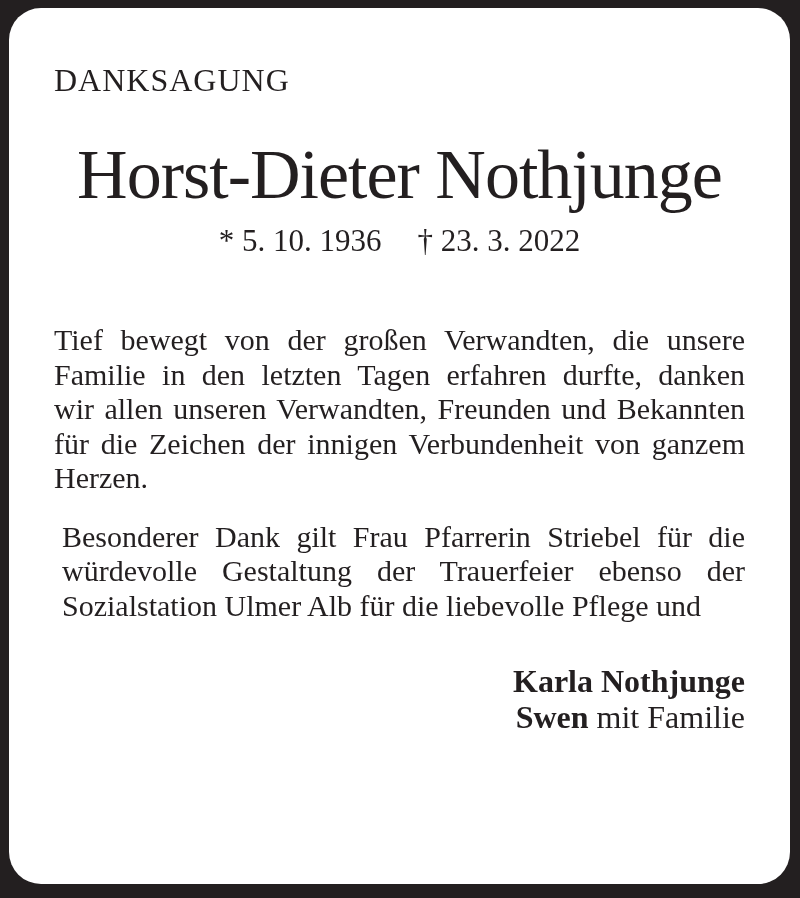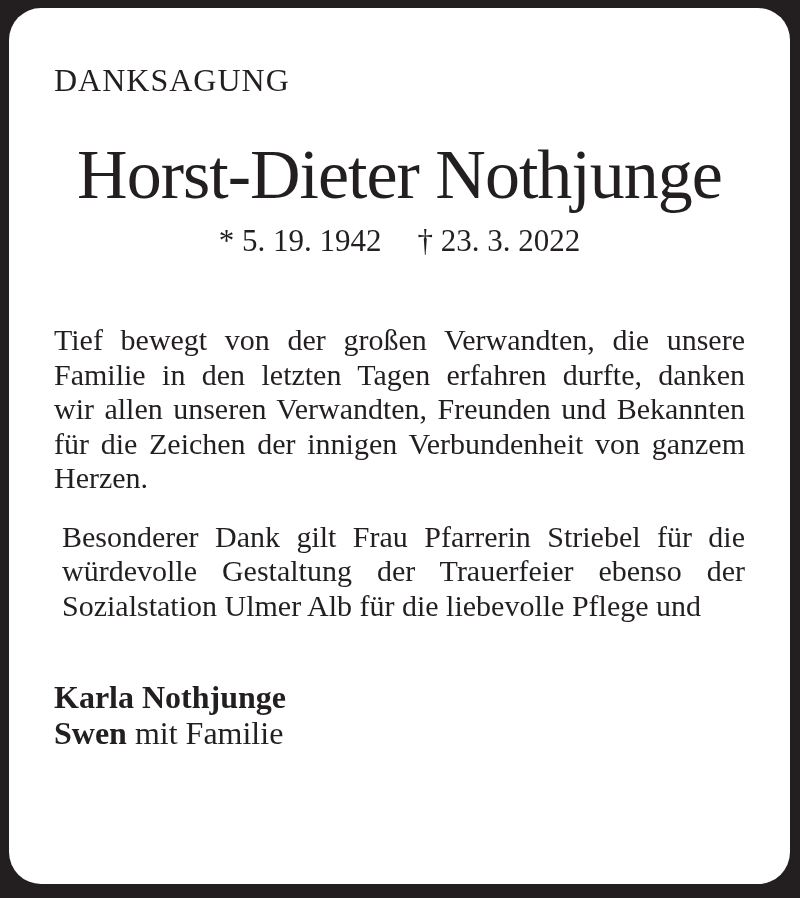--- a/index.html
+++ b/index.html
@@ -63,41 +63,42 @@
     margin-left: 8px;
   }
   .para .line {
     text-align: justify;
     text-align-last: justify;
   }
   .para .line:last-child {
     text-align-last: left;
   }
   .signature-block {
-    margin-top: 56px;
+    margin-top: 40px;
+    text-align: right;
     font-size: 32px;
     line-height: 36px;
   }
   .sig-bold {
     font-weight: bold;
   }
 </style>
 </head>
 <body>
 
 <div class="card">
 
   <div class="header-row">
     <div class="notice-type">DANKSAGUNG</div>
   </div>
 
   <div class="deceased-name">Horst-Dieter Nothjunge</div>
 
   <div class="dates-row">
-    <span class="birth-date">* 5. 19. 1942</span>
+    <span class="birth-date">* 5. 10. 1936</span>
     <span class="death-date">† 23. 3. 2022</span>
   </div>
 
   <div class="body-text">
     <div class="para">
         <div class="line">Tief bewegt von der großen Verwandten, die unsere</div>
         <div class="line">Familie in den letzten Tagen erfahren durfte, danken</div>
         <div class="line">wir allen unseren Verwandten, Freunden und Bekannten</div>
         <div class="line">für die Zeichen der innigen Verbundenheit von ganzem</div>
         <div class="line">Herzen.</div>

